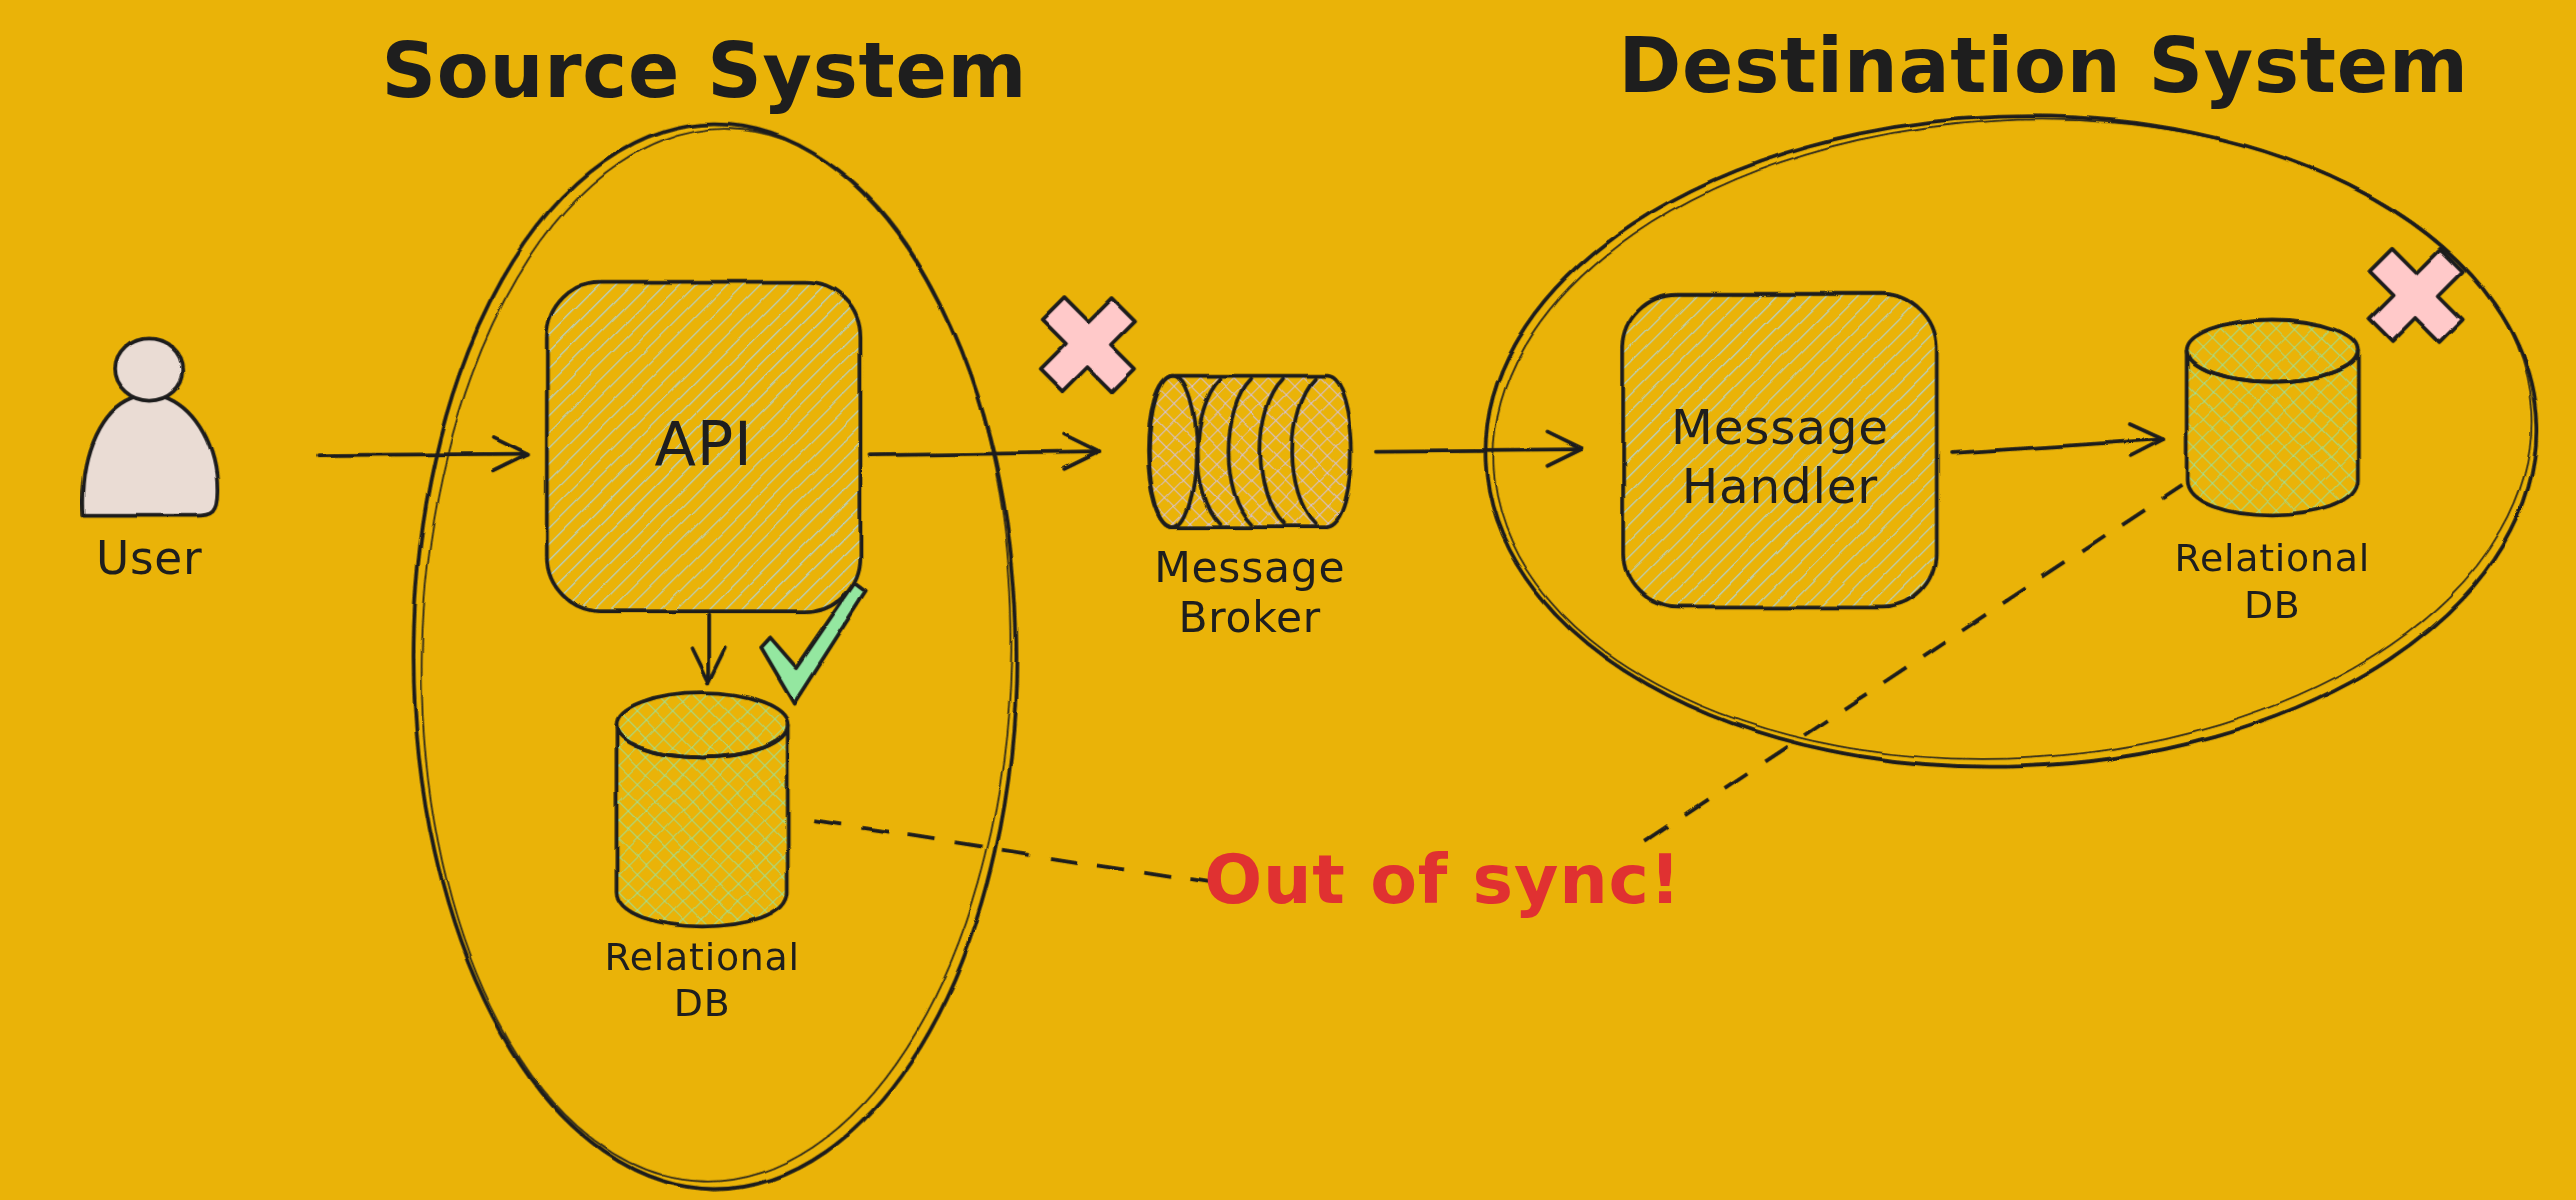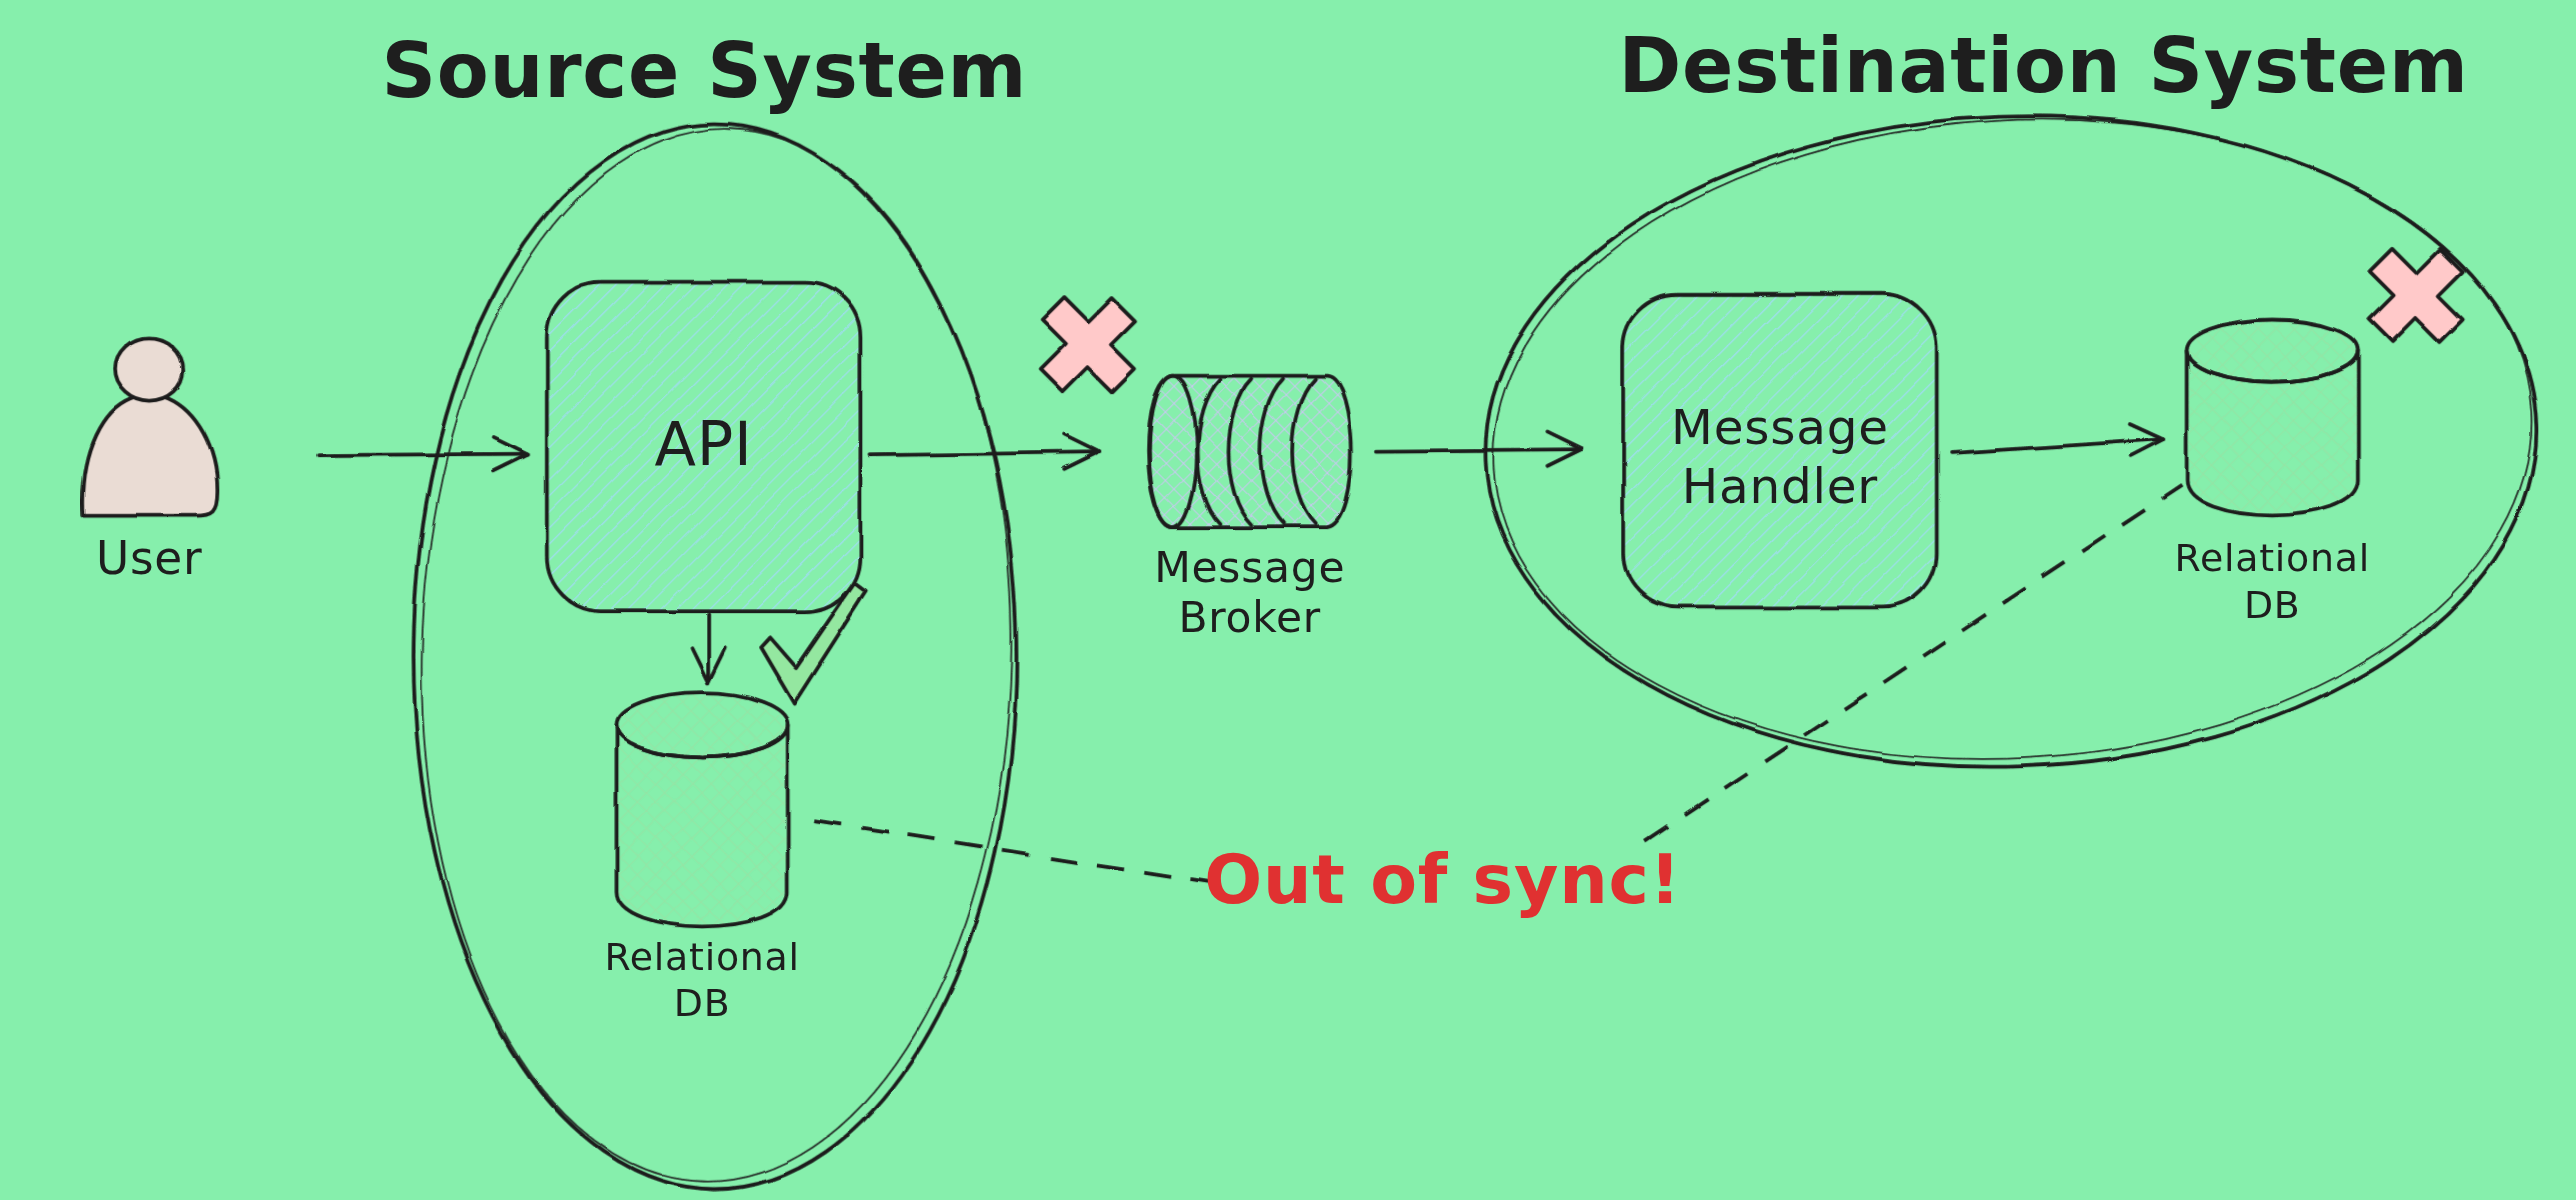--- a/index.html
+++ b/index.html
@@ -2,21 +2,21 @@
 <html style="--color-stroke: #1e1e1e; --color-text-dark: #1e1e1e; --color-text-red: #e03131; --color-hatch-blue: #a5d8ff; --color-hatch-green: #96e3a4; --color-hatch-purple: #cfc3f8; --color-fill-pink: #ffc9c9; --color-fill-green: #94e7a0; --color-fill-beige: #eadcd4;font-size:12px"><head>
 <meta charset="utf-8">
 <style>
   html, body {
     margin: 0;
     padding: 0;
     background: #ffffff;
   }
   .stage {
     width: 100%;
-    background: #86efac;
+    background: #eab308;
   }
   svg { display: block; width: 100%; height: auto; }
 
   .ink {
     fill: none;
     stroke: var(--color-stroke, #1e1e1e);
     stroke-width: 5;
     stroke-linecap: round;
     stroke-linejoin: round;
   }

